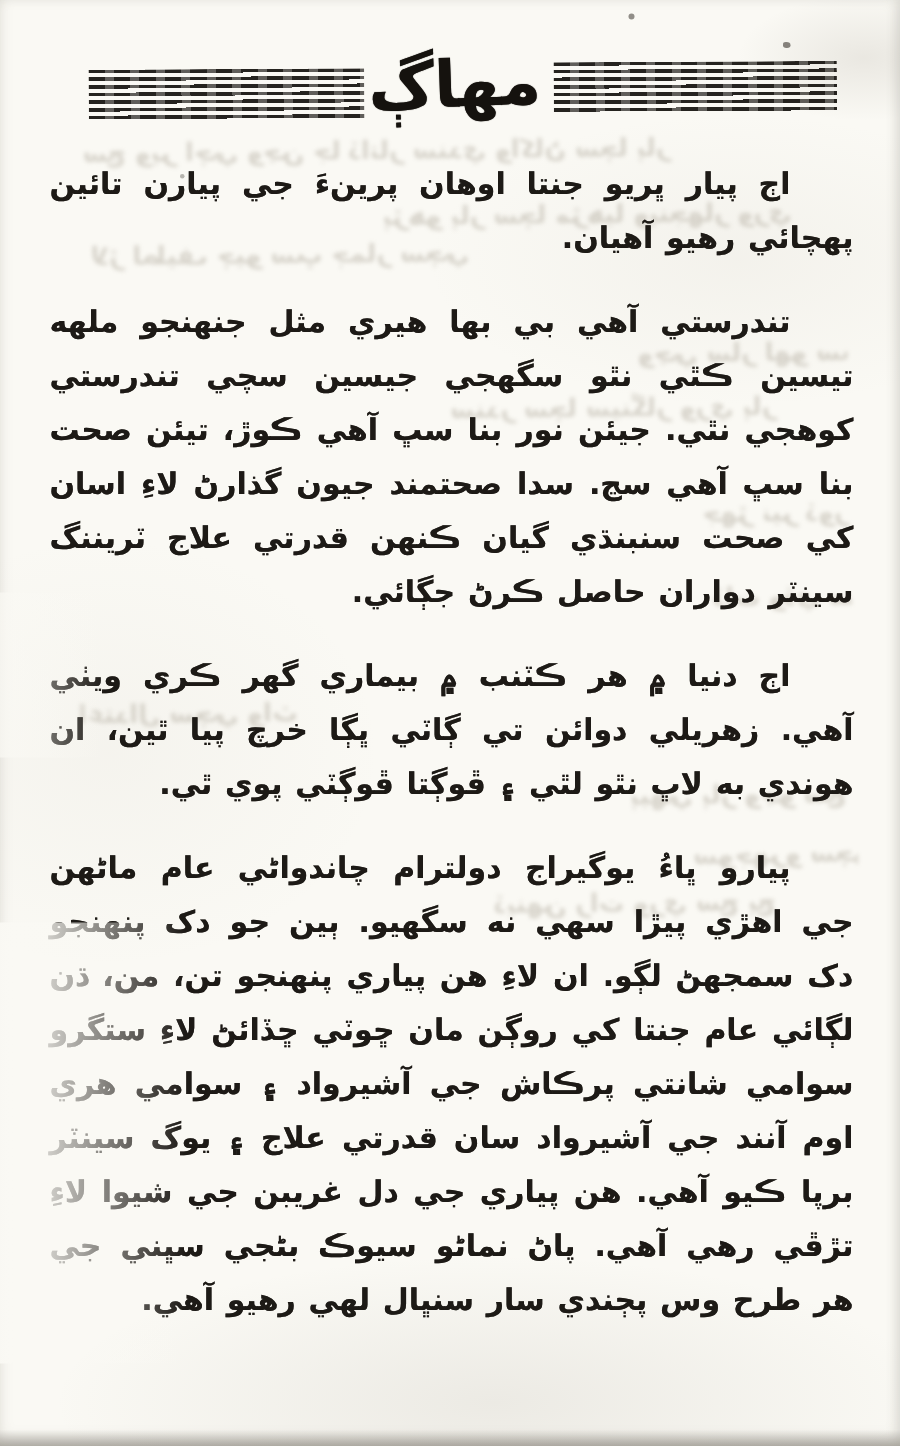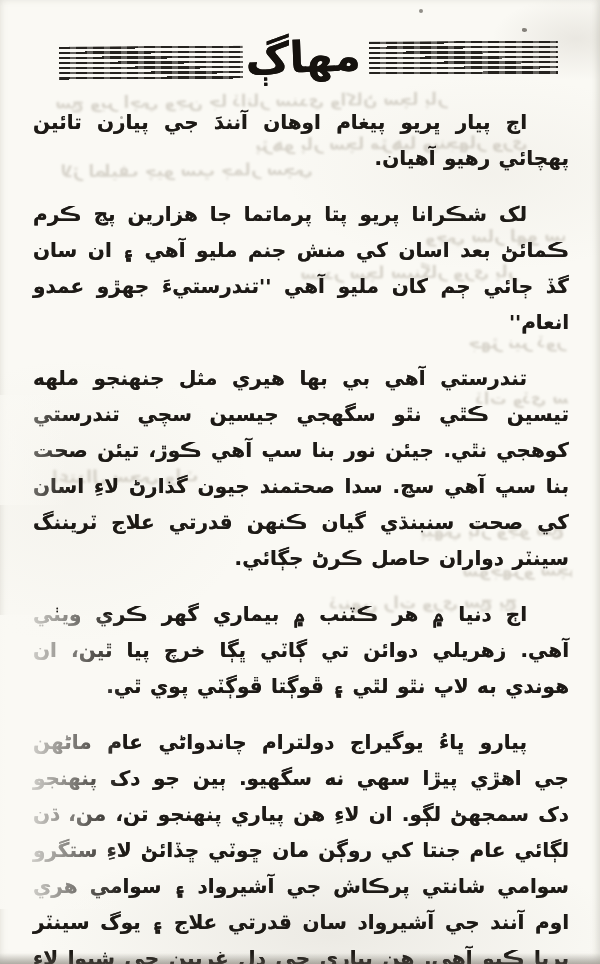--- a/index.html
+++ b/index.html
@@ -111,22 +111,21 @@
   <span class="ghost" style="top:560px; left:462px; width:110px;">سوجهرو سچو وير</span>
   <span class="ghost" style="top:592px; left:330px; width:230px;">ڏينهن رات وري سچ پچ</span>
 
   <div class="header">
     <div class="rule-block rough rule-left"></div>
     <div class="chapter-title">مهاڳ</div>
     <div class="rule-block rough rule-right"></div>
   </div>
 
   <div class="body-text">
-    <p>اڄ پيار ڀريو پيغام اوهان آنندَ جي پيارن تائين پهچائي رهيو آهيان.</p>
-    <p>لک شڪرانا پريو پتا پرماتما جا هزارين پڃ ڪرم ڪمائڻ بعد اسان کي منش جنم مليو آهي ۽ ان سان گڏ ڄائي ڄم کان مليو آهي ''تندرستيءَ جهڙو عمدو انعام''</p>
+    <p>اڄ پيار ڀريو جنتا اوهان پرينءَ جي پيارن تائين پهچائي رهيو آهيان.</p>
     <p>تندرستي آهي بي بها هيري مثل جنهنجو ملهه تيسين ڪٿي نٿو سگهجي جيسين سچي تندرستي کوهجي نٿي. جيئن نور بنا سڀ آهي ڪوڙ، تيئن صحت بنا سڀ آهي سڃ. سدا صحتمند جيون گذارڻ لاءِ اسان کي صحت سنبنڌي گيان ڪنهن قدرتي علاج ٽريننگ سينٽر دواران حاصل ڪرڻ جڳائي.</p>
     <p>اڄ دنيا ۾ هر ڪٽنب ۾ بيماري گهر ڪري ويٺي آهي. زهريلي دوائن تي ڳاٽي ڀڳا خرچ پيا ٿين، ان هوندي به لاڀ نٿو لٿي ۽ ڦوڳتا ڦوڳٽي پوي ٿي.</p>
     <p>پيارو ڀاءُ يوگيراج دولترام چاندواڻي عام ماڻهن جي اهڙي پيڙا سهي نه سگهيو. ٻين جو دک پنهنجو دک سمجهڻ لڳو. ان لاءِ هن پياري پنهنجو تن، من، ڌن لڳائي عام جنتا کي روڳن مان ڇوٽي ڇڏائڻ لاءِ ستگرو سوامي شانتي پرڪاش جي آشيرواد ۽ سوامي هري اوم آنند جي آشيرواد سان قدرتي علاج ۽ يوگ سينٽر برپا ڪيو آهي. هن پياري جي دل غريبن جي شيوا لاءِ تڙڦي رهي آهي. پاڻ نماڻو سيوڪ بڻجي سڀني جي هر طرح وس پڄندي سار سنڀال لهي رهيو آهي.</p>
   </div>
 
   <div class="fade-left-mid"></div>
   <div class="fade-left"></div>
   <div class="bottom-shade"></div>
   <div class="speck s1"></div>
   <div class="speck s2"></div>

